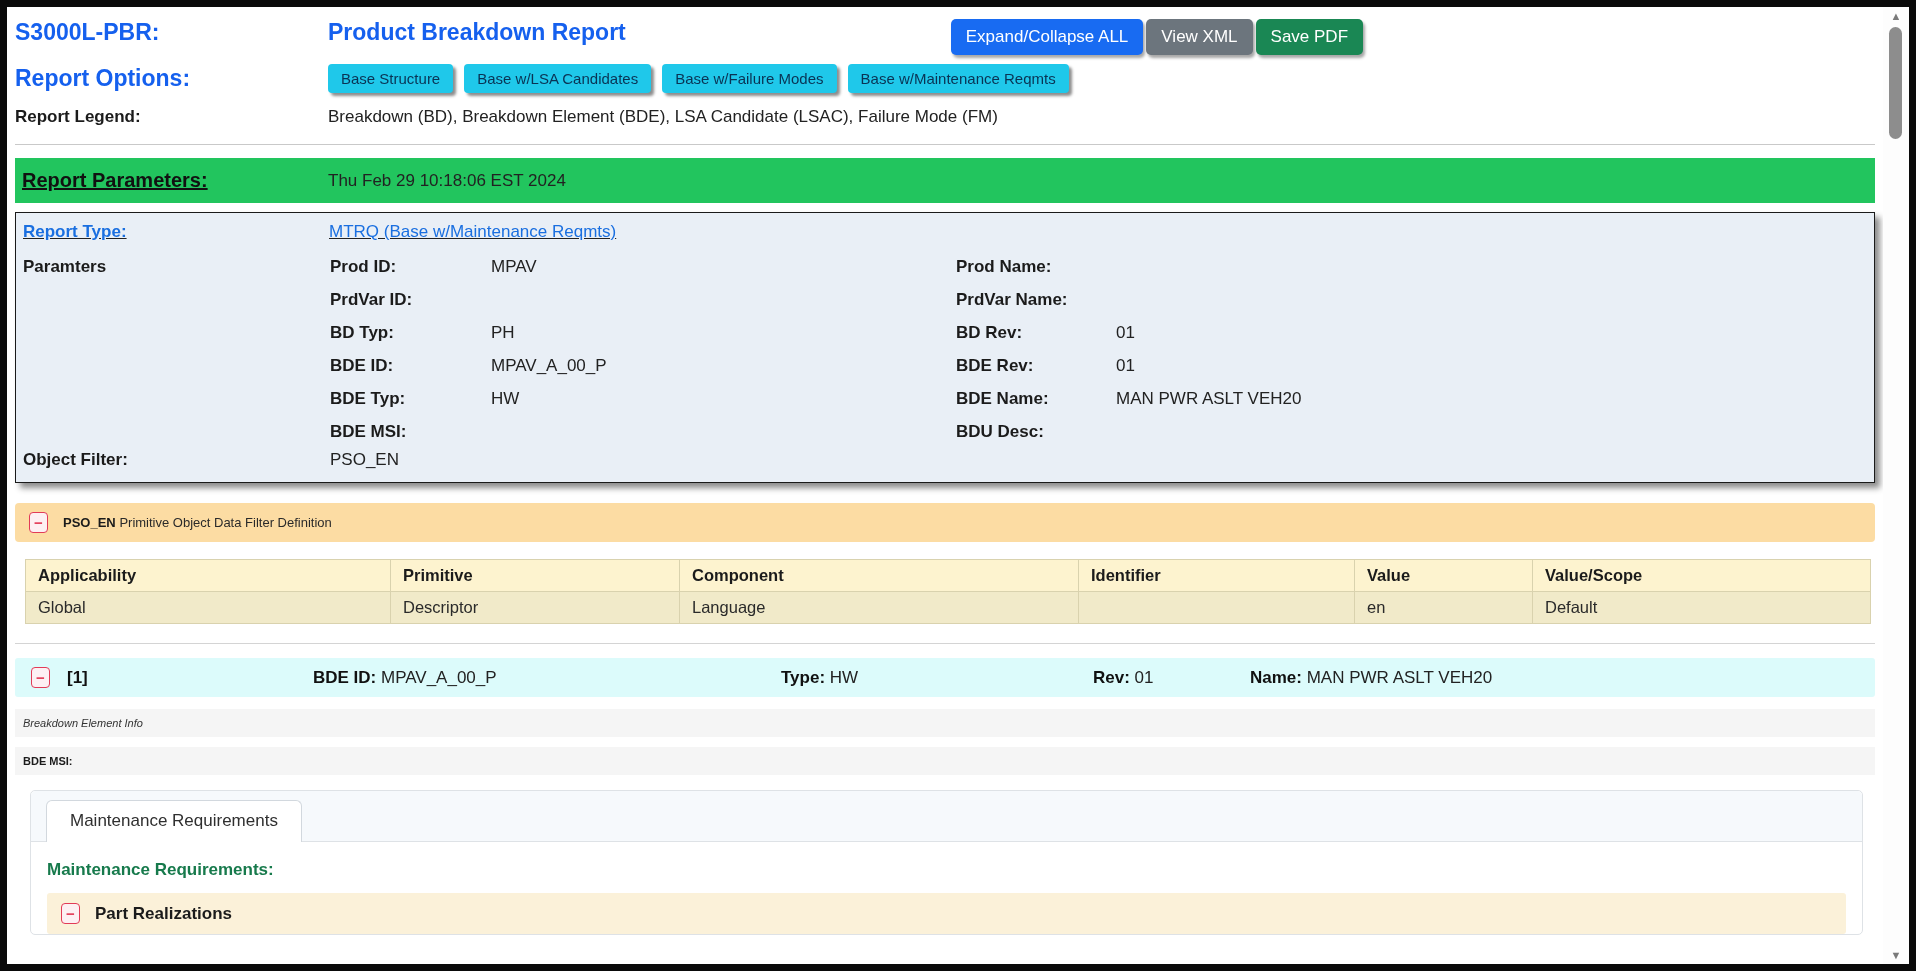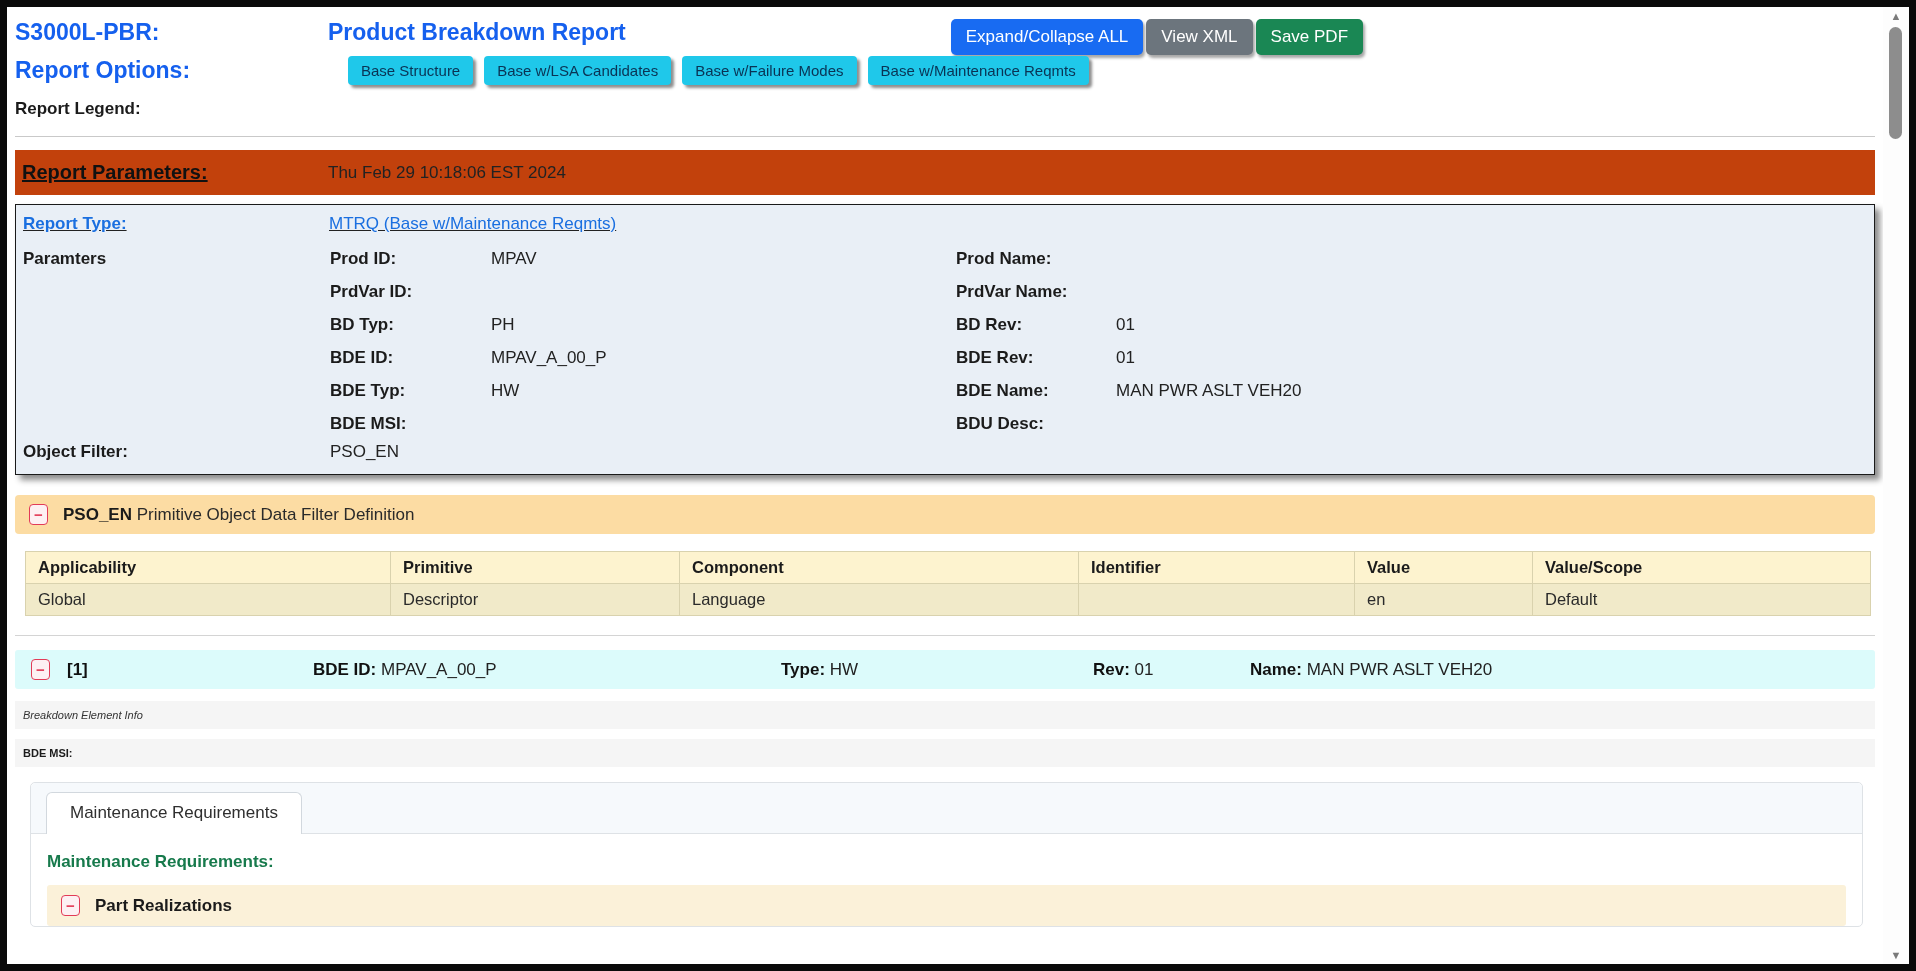--- a/index.html
+++ b/index.html
@@ -24,51 +24,51 @@
   .label-col { flex:0 0 313px; }
   
   .hdr { margin-top:5px; align-items:flex-start; }
   .app-title, .page-title, .opts-title { font-size:23px; font-weight:bold; color:#1560ee; }
   .top-btns { display:flex; gap:3px; margin-left:325px; }
   .btn { border:none; border-radius:5px; font-family:inherit; font-size:17px; color:#fff; padding:8px 15px; cursor:pointer; box-shadow:2px 3px 3px rgba(0,0,0,0.35); white-space:nowrap; }
   .btn-primary { background:#186bf2; }
   .btn-secondary { background:#6c757d; }
   .btn-success { background:#1a8754; }
   
-  .opts { margin-top:1px;gap:20px; }
+  .opts { margin-top:9px; }
   .cyan-btns { display:flex; gap:11px; }
   .btn-cyan { background:#1fc8ea; color:#0a3354; font-size:15px; padding:6px 13px; border-radius:4px; box-shadow:3px 3px 3px rgba(0,0,0,0.45); }
   
   .legend { margin-top:14px; font-size:17px; }
   .legend .label-col { font-weight:bold; color:#1b1b1b; }
   hr.sep { border:none; border-top:1px solid #c9c9c9; margin-top:17px; }
   hr.sep2 { border:none; border-top:1px solid #d4d4d4; margin-top:19px; }
   
-  .param-band { margin-top:13px; background:#c2410c; padding:11px 0 11px 7px; }
+  .param-band { margin-top:13px; background:#22c55e; padding:11px 0 11px 7px; }
   .rp-heading { font-size:20px; font-weight:bold; text-decoration:underline; color:#111; flex:0 0 306px; }
   .timestamp { font-size:17px; color:#222; }
   
   .param-box { margin-top:9px; background:#e9eff6; border:1px solid #1a1a1a; box-shadow:5px 5px 6px rgba(0,0,0,0.45); padding:9px 0 12px 7px; }
   .rt-row { display:flex; font-size:17px;text-decoration:underline; }
   .rt-label { font-weight:bold; color:#1a6fe0; flex:0 0 306px; }
   .rt-value { color:#1a6fe0; }
   .pgrid { display:grid; grid-template-columns:307px 161px 465px 160px 1fr; margin-top:8px; font-size:17px; }
   .pgrid > div { padding:6.5px 0; }
   .plabel { font-weight:bold; color:#1b1b1b; }
   .of-row { display:flex; font-size:17px; margin-top:2px; }
   .of-row .plabel { flex:0 0 307px; }
   
   .toggle {
     display:inline-flex; align-items:center; justify-content:center;
     width:19px; height:21px; border:1.6px solid #e23b57; border-radius:4px;
     background:#fdf0f3; color:#e23b57; font-size:15px; font-weight:bold;
     cursor:pointer; flex:0 0 19px; line-height:1;
   }
   .orange-band { margin-top:20px; background:#fcdca3; border-radius:4px; padding:9px 0 9px 14px; display:flex; align-items:center; gap:15px; }
-  .orange-band .txt { font-size:17px; color:#2a2a2a; }
+  .orange-band .txt { font-size:13px; color:#2a2a2a; }
   .orange-band b { font-weight:bold; color:#1b1b1b; }
   
   table.ftable { border-collapse:collapse; margin:17px 0 0 10px; width:calc(100% - 14px); font-size:16.5px; }
   table.ftable th, table.ftable td { border:1px solid #d9d2ae; text-align:left; padding:6px 12px; font-weight:normal; color:#2a2a2a; }
   table.ftable th { font-weight:bold; background:#fdf3cf; color:#1b1b1b; }
   table.ftable tr.r0 td { background:#f1eac9;margin-left:8px; }
   table.ftable tr.r1 td { background:#fbf3d3; }
   
   .cyan-band { margin-top:14px; background:#dcfbfb; border-radius:3px; padding:9px 0 9px 16px; display:grid; grid-template-columns:36px 246px 468px 312px 157px 1fr; align-items:center; font-size:17px; }
   .cyan-band .fld b { font-weight:bold; color:#111; }
@@ -106,20 +106,21 @@
     <div class="cyan-btns">
       <button class="btn btn-cyan">Base Structure</button>
       <button class="btn btn-cyan">Base w/LSA Candidates</button>
       <button class="btn btn-cyan">Base w/Failure Modes</button>
       <button class="btn btn-cyan">Base w/Maintenance Reqmts</button>
     </div>
   </div>
 
   <div class="row-flex legend">
     <div class="label-col">Report Legend:</div>
+    <div>Breakdown (BD), Breakdown Element (BDE), LSA Candidate (LSAC), Failure Mode (FM)</div>
   </div>
 
   <hr class="sep">
 
   <div class="row-flex param-band">
     <div class="rp-heading">Report Parameters:</div>
     <div class="timestamp">Thu Feb 29 10:18:06 EST 2024</div>
   </div>
 
   <div class="param-box">

